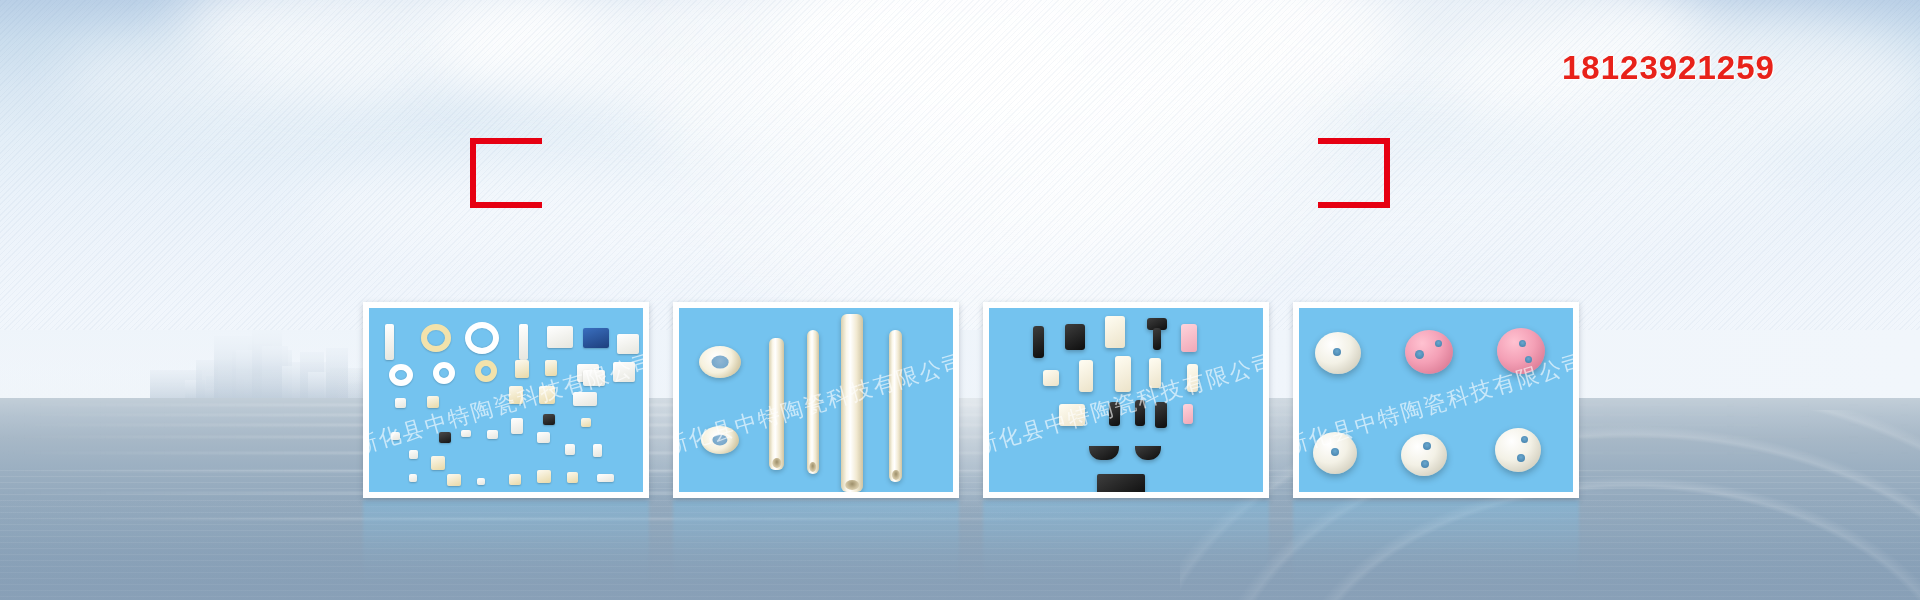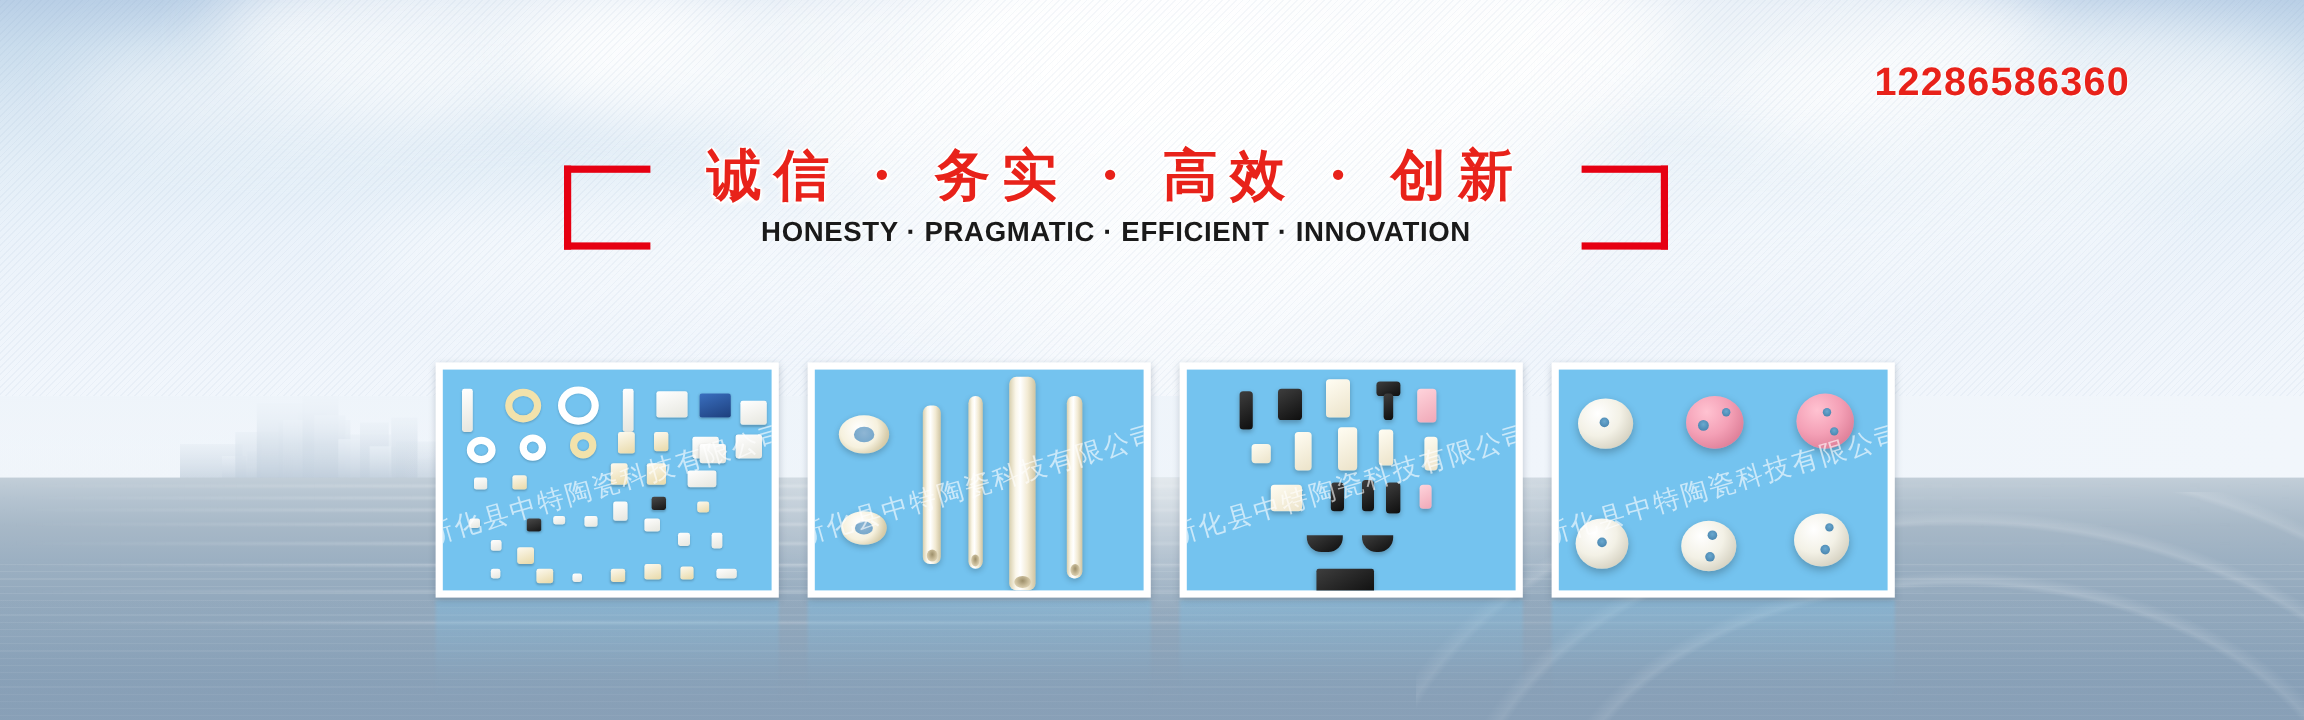--- a/index.html
+++ b/index.html
@@ -365,26 +365,24 @@
     <div class="bracket left">
       <i class="v"></i>
         <i class="t"></i>
         <i class="b"></i>
     </div>
     <div class="bracket right">
       <i class="v"></i>
         <i class="t"></i>
         <i class="b"></i>
     </div>
-    <div class="slogan-cn">诚信 · 务实 · 高效 · 创新</div>
-    <div class="slogan-en">HONESTY · PRAGMATIC · EFFICIENT · INNOVATION</div>
   </div>
 
   <div class="contact">
-    <div class="contact-phone">12286586360</div>
+    <div class="contact-phone">18123921259</div>
   </div>
 
   <div class="reflect">
     <div class="rcell"></div>
     <div class="rcell"></div>
     <div class="rcell"></div>
     <div class="rcell"></div>
   </div>
   <div class="reflect-mask"></div>
 

